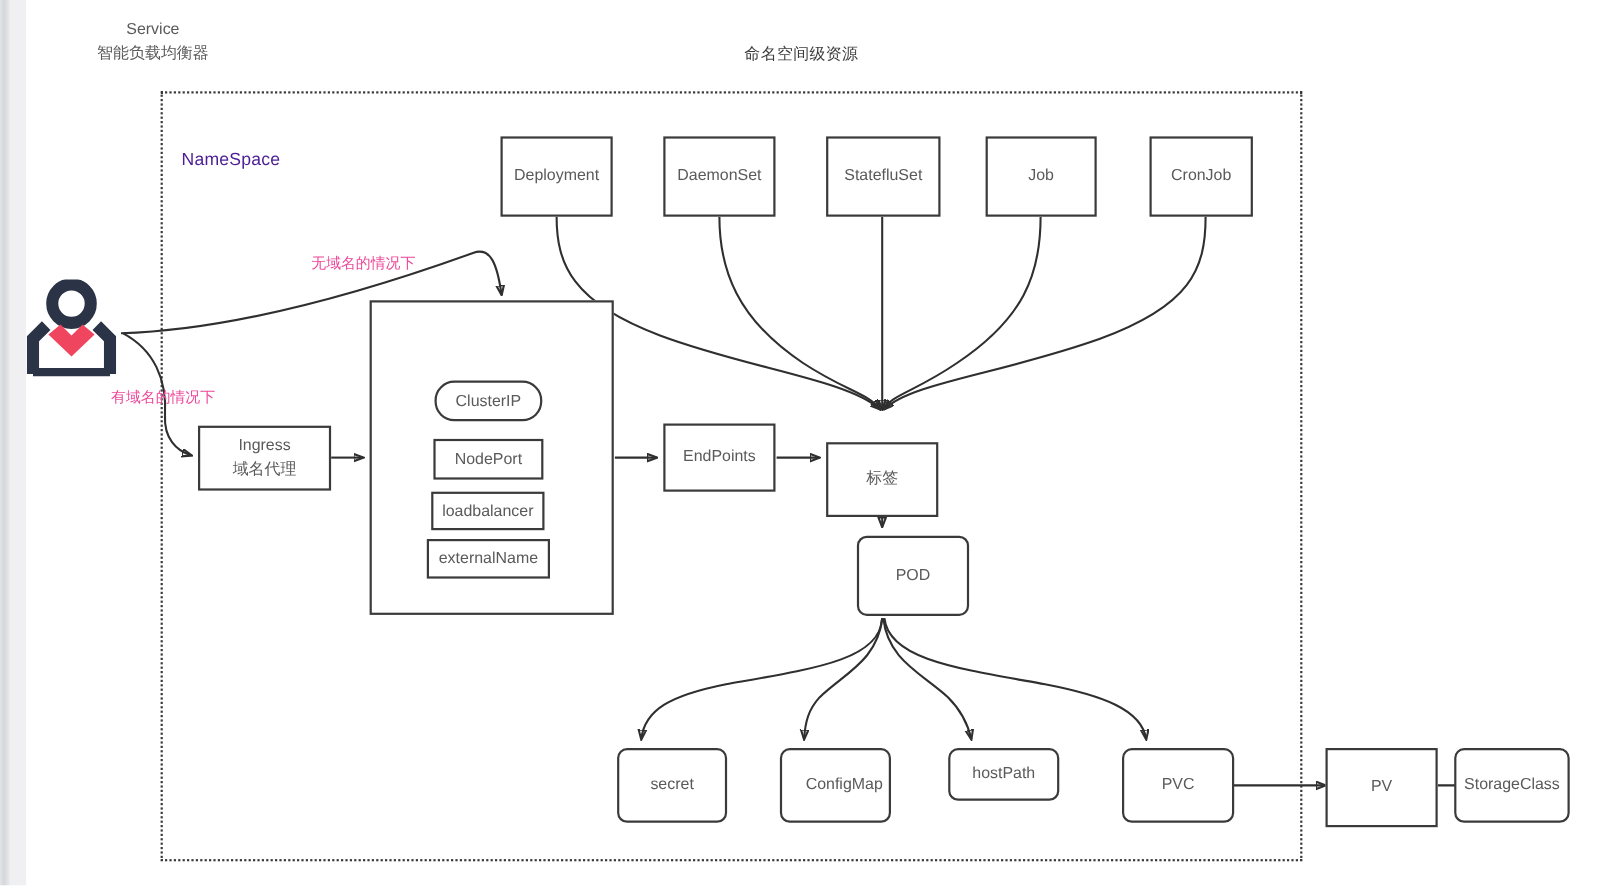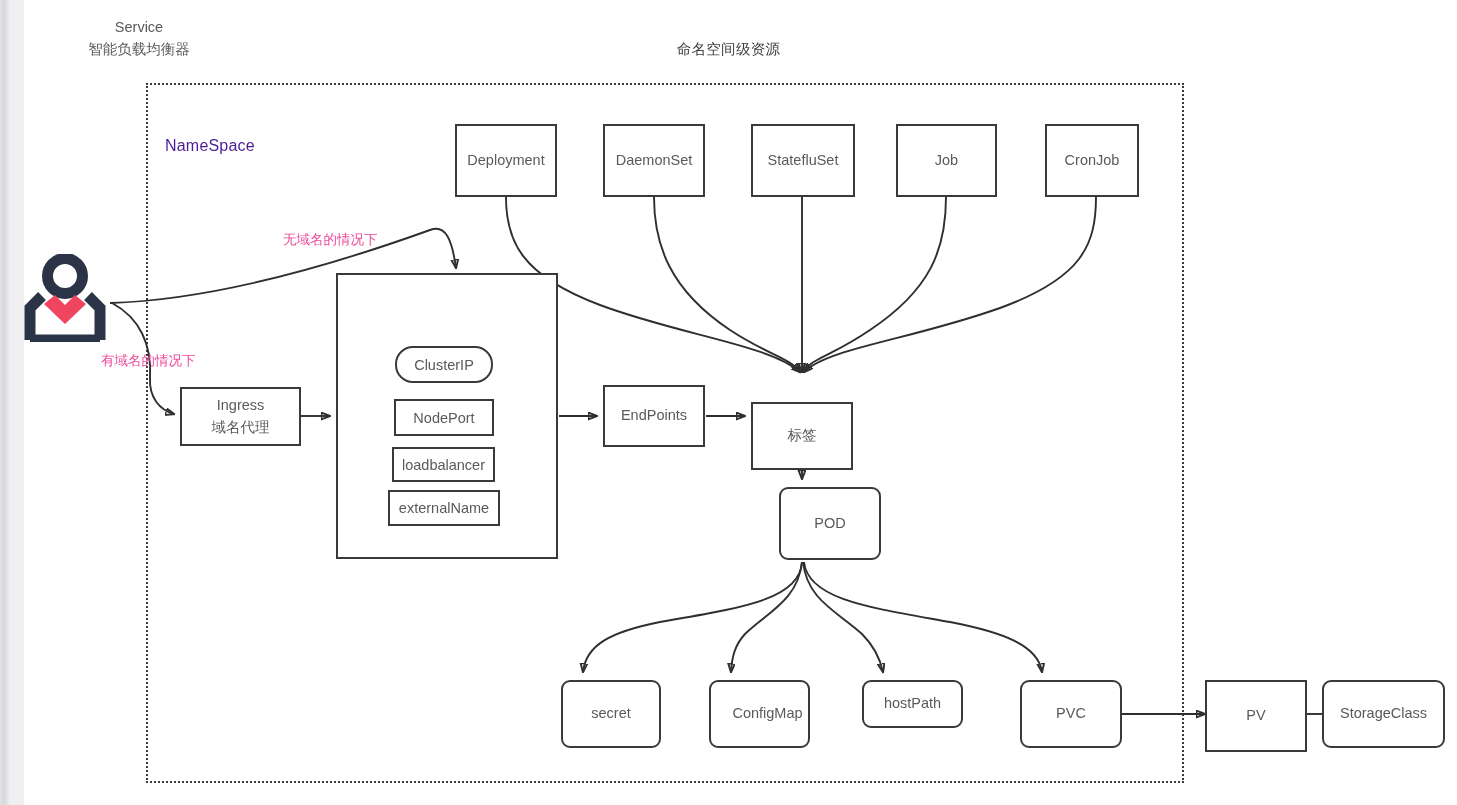--- a/index.html
+++ b/index.html
@@ -239,17 +239,17 @@
   <div class="node rounded" style="left:834px; top:680px; width:101px; height:48px;text-align:right;">
     <span class="l1">hostPath</span>
   </div>
   <div class="node rounded" style="left:992px; top:680px; width:102px; height:68px;">
     <span class="l1">PVC</span>
   </div>
 
   <div class="node" style="left:1205px; top:680px; width:102px; height:72px;">
     <span class="l1">PV</span>
   </div>
-  <div class="node rounded" style="left:1294px; top:680px; width:123px; height:68px;">
+  <div class="node rounded" style="left:1294px; top:680px; width:105px; height:68px;">
     <span class="l1">StorageClass</span>
   </div>
 
 </div>
 
 </body></html>

